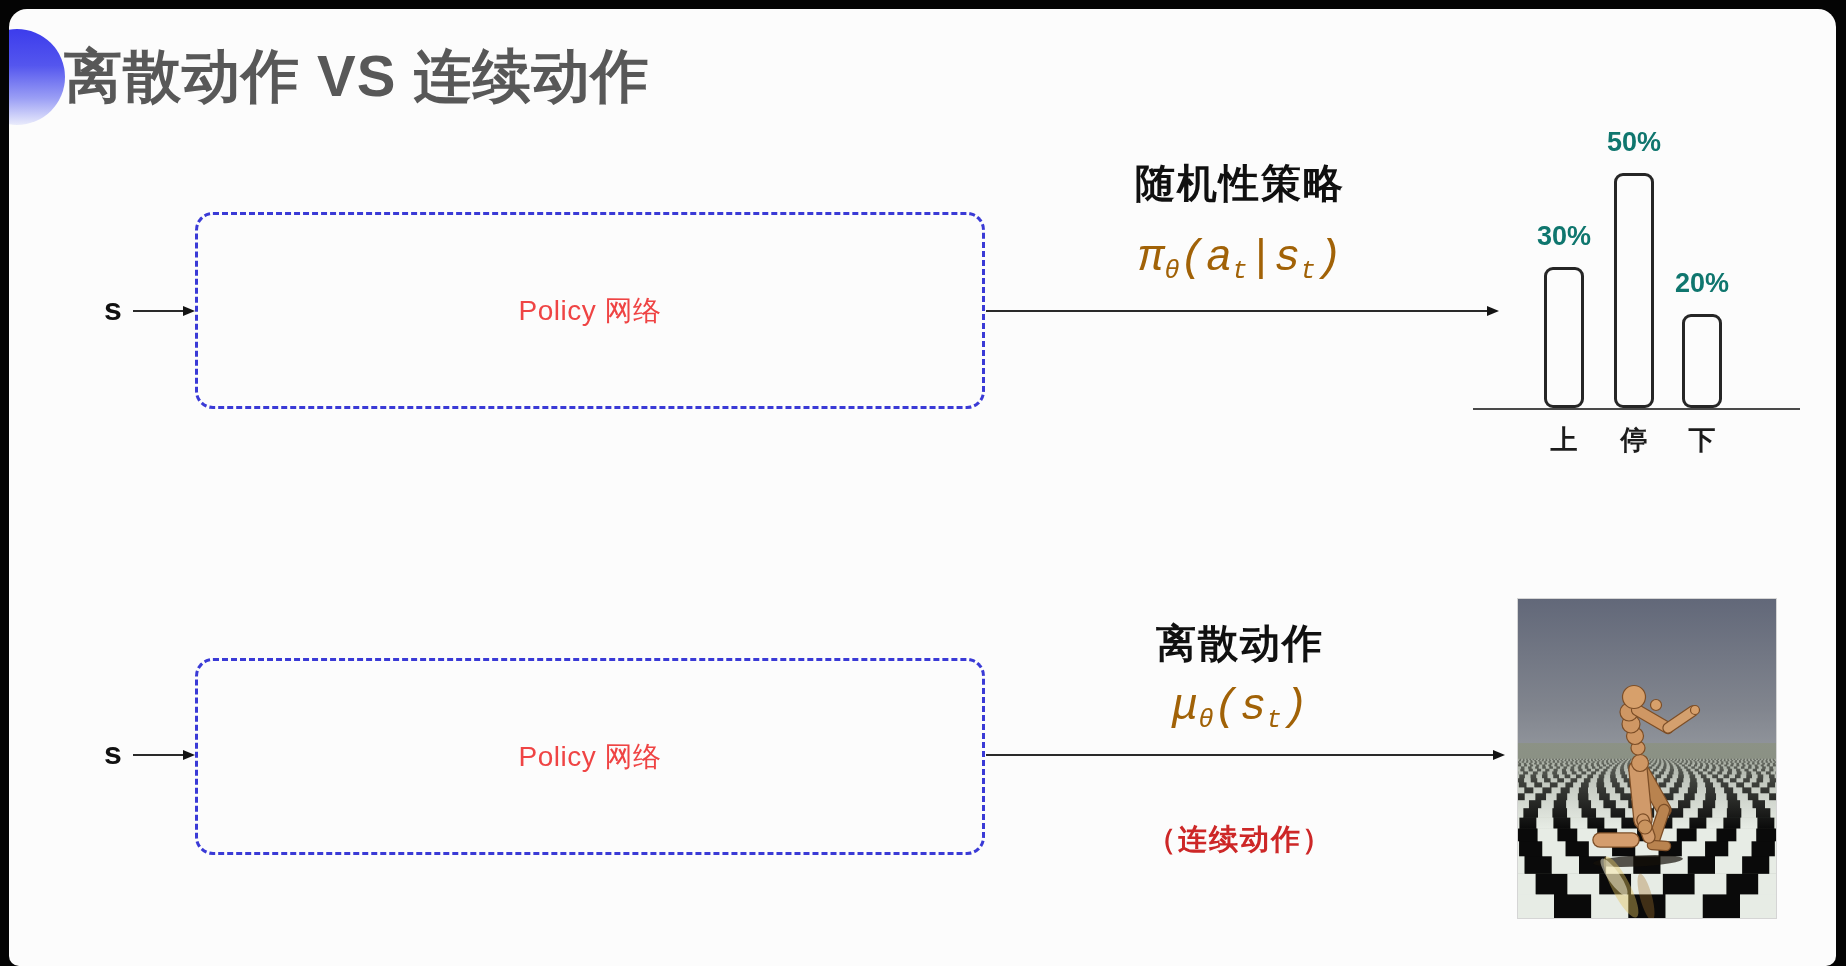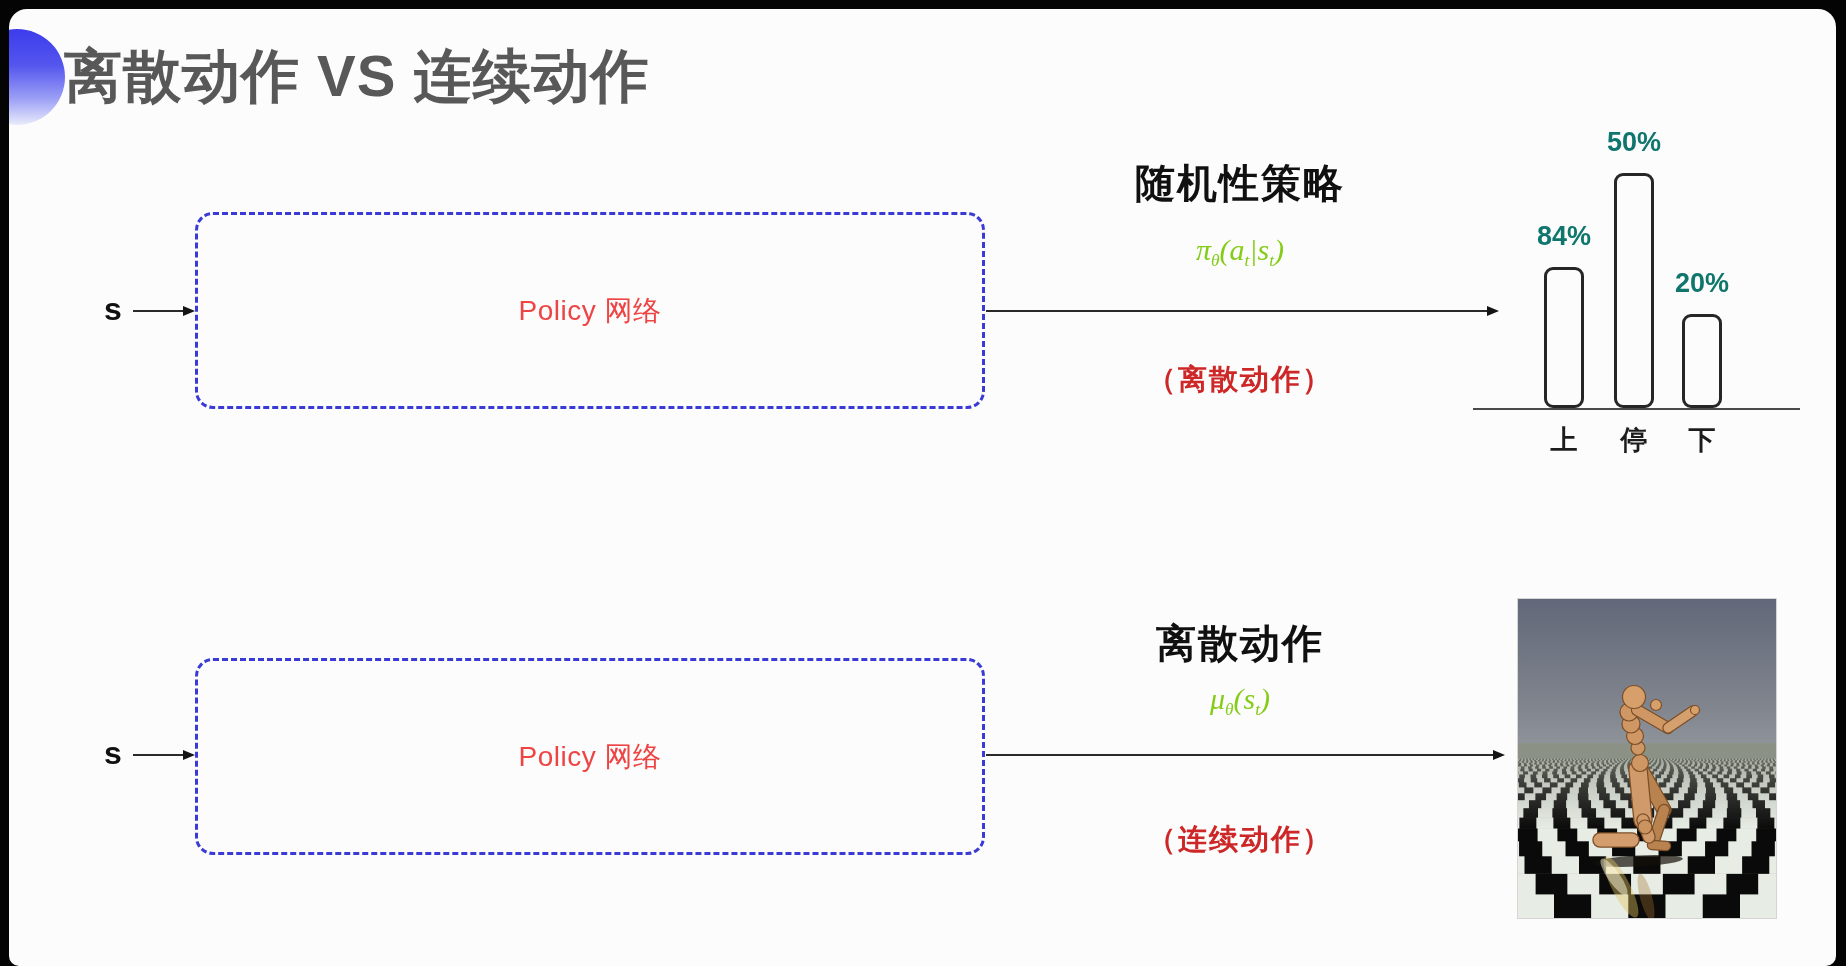--- a/index.html
+++ b/index.html
@@ -27,22 +27,22 @@
   }
   .policy-box{
     position:absolute;left:195px;width:790px;height:197px;box-sizing:border-box;
     border:3px dashed #3a3ad6;border-radius:18px;
     display:flex;align-items:center;justify-content:center;background:transparent;
   }
   .policy-box .box-label{font-size:28px;color:#ef4444;letter-spacing:.5px;}
   .policy-text-col{position:absolute;left:1040px;width:400px;text-align:center;}
   .policy-type{font-size:40px;font-weight:700;color:#101010;letter-spacing:2px;white-space:nowrap;}
   .formula{
-    font-family:Liberation Serif, serif;font-style:italic;
-    font-size:30px;color:#84cc16;white-space:nowrap;
+    font-family:Liberation Mono, monospace;font-style:italic;
+    font-size:44px;color:#a16207;white-space:nowrap;
   }
   .formula sub{font-size:0.58em;font-style:italic;vertical-align:-0.32em;letter-spacing:0;}
   .action-note{
     font-size:29px;font-weight:700;color:#cd2727;letter-spacing:2px;white-space:nowrap;
   }
   .abs{position:absolute;}
   
   #bar-chart{position:absolute;left:1470px;top:100px;width:340px;height:370px;}
   #bar-chart .bar{
     position:absolute;box-sizing:border-box;border:3px solid #262626;border-radius:9px;
@@ -94,26 +94,25 @@
   <div class="policy-box" style="top:212px;">
     <span class="box-label">Policy 网络</span>
   </div>
 
   <div class="policy-text-col" style="top:156px;">
     <span class="policy-type">随机性策略</span>
   </div>
 
   <div class="policy-text-col formula" style="top:233px;"><span>π</span><sub>θ</sub><span>(a</span><sub>t</sub><span>|s</span><sub>t</sub><span>)</span></div>
 
-  <div class="policy-text-col action-note" style="top:360px;">（离散动作）</div>
 
   <div id="bar-chart">
     <div class="baseline"></div>
   <div class="bar" style="left: 74px; top: 167px; width: 40px; height: 141px;"></div>
-      <div class="bar-val" style="left: 54px; top: 121px;">84%</div>
+      <div class="bar-val" style="left: 54px; top: 121px;">30%</div>
       <div class="bar-cat" style="left: 54px; top: 322px;">上</div>
       <div class="bar" style="left: 144px; top: 73px; width: 40px; height: 235px;"></div>
       <div class="bar-val" style="left: 124px; top: 27px;">50%</div>
       <div class="bar-cat" style="left: 124px; top: 322px;">停</div>
       <div class="bar" style="left: 212px; top: 214px; width: 40px; height: 94px;"></div>
       <div class="bar-val" style="left: 192px; top: 168px;">20%</div>
       <div class="bar-cat" style="left: 192px; top: 322px;">下</div>
     </div>
 
   <div class="s-label abs" style="left:95px;top:735px;">s</div>

